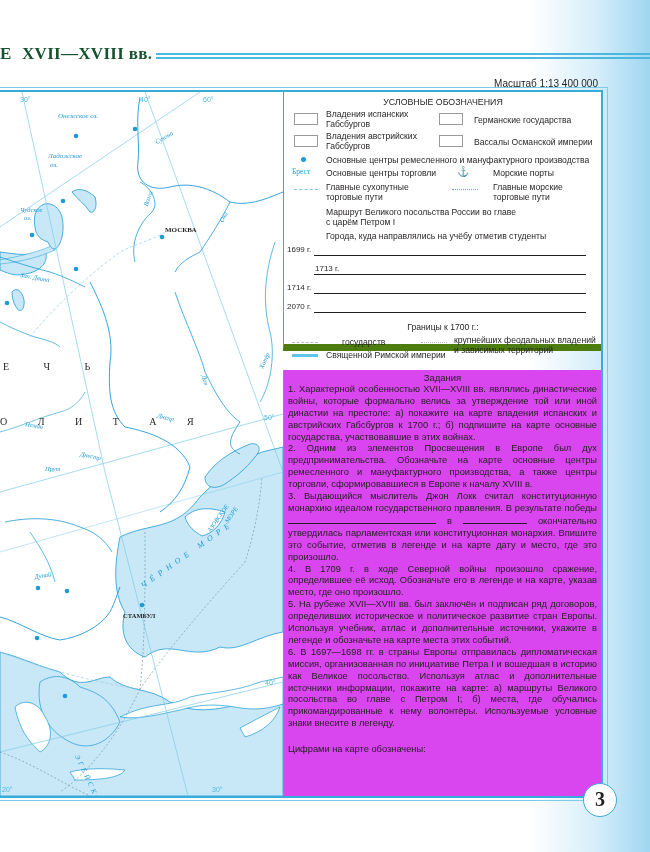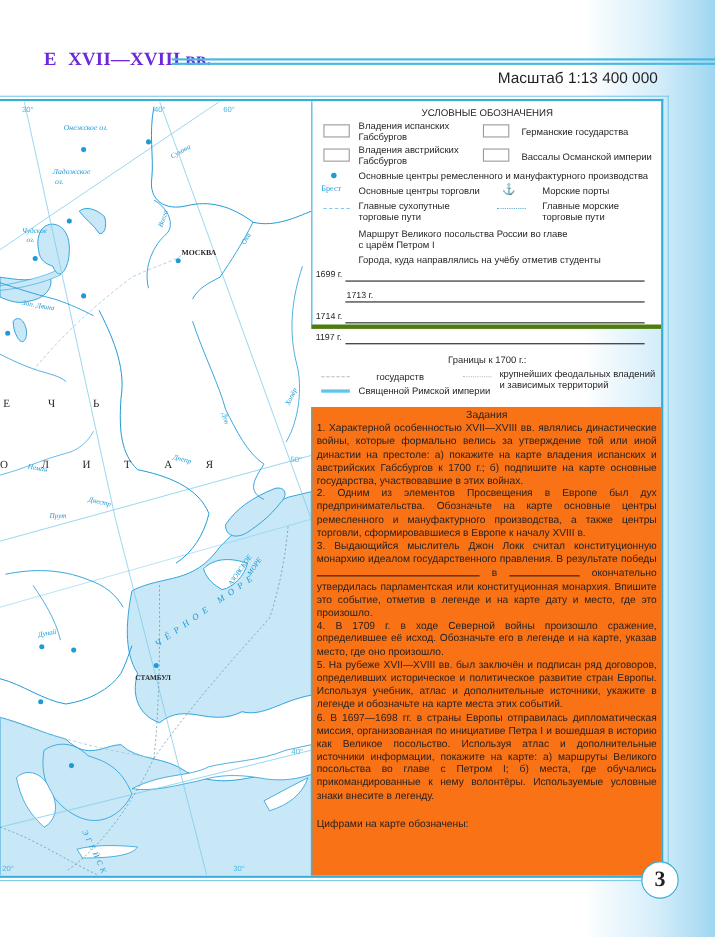--- a/index.html
+++ b/index.html
@@ -5,68 +5,68 @@
     * { box-sizing: border-box; margin: 0; padding: 0; }
     html, body { width: 650px; height: 852px; overflow: hidden; background: #ffffff; }
     body { position: relative; font-family: "Liberation Sans", sans-serif; color: #231f20; }
 
     .side-gradient {
       position: absolute; right: 0; top: 0; width: 120px; height: 852px;
       background: linear-gradient(to right, rgba(255,255,255,0) 0%, #d6eefa 55%, #9fd6f1 100%);
     }
     .page-title {
       position: absolute; left: 0; top: 44px; height: 24px;
-      font-family: "Liberation Serif", serif; font-weight: bold; font-size: 17px; color: #6d28d9;
-      white-space: nowrap; letter-spacing: 0.3px; margin-left: 40px;
+      font-family: "Liberation Serif", serif; font-weight: bold; font-size: 17px; color: #14532d;
+      white-space: nowrap; letter-spacing: 0.3px;
     }
     .page-title .lead { display: inline-block; width: 22px; }
     .title-rule {
       position: absolute; left: 156px; right: 0; top: 53px; height: 6px;
       border-top: 2px solid #4cb8e0; border-bottom: 2px solid #4cb8e0;
     }
     .scale-label {
-      position: absolute; right: 52px; top: 62px; font-size: 14px; color: #231f20;
+      position: absolute; right: 52px; top: 78px; font-size: 10px; color: #231f20;
     }
 
     .frame {
       position: absolute; left: 0; top: 90px; width: 603px; height: 708px;
       border: 2px solid #35acd9; border-left: none;
     }
     .frame-outer {
       position: absolute; left: 0; top: 87px; width: 608px; height: 714px;
       border: 1px solid #7ccbea; border-left: none;
     }
 
     .map {
       position: absolute; left: 0; top: 92px; width: 283px; height: 704px; overflow: hidden;
       background: #ffffff;
     }
     .map svg { position: absolute; left: 0; top: 0; }
 
     .legend {
-      position: absolute; left: 283px; top: 92px; width: 318px; height: 207px;
-      border-left: 1px solid #35acd9; border-bottom: 4px solid #4d7c0f; background: #fff;
+      position: absolute; left: 283px; top: 92px; width: 318px; height: 259px;
+      border-left: 1px solid #35acd9; border-bottom: 7px solid #4d7c0f; background: #fff;
       font-size: 8.6px; color: #231f20;
     }
     .legend-title { position: absolute; left: 0; width: 318px; top: 5px; text-align: center; font-size: 8.8px; }
     .lg { position: absolute; line-height: 10px; }
     .swatch { position: absolute; width: 24px; height: 12px; border: 1px solid #9a9a9a; background: #fff; }
     .dot { position: absolute; width: 5px; height: 5px; border-radius: 50%; background: #1e9ad6; }
     .brest { position: absolute; font-family: "Liberation Serif", serif; font-size: 7.5px; color: #1e9ad6; }
     .anchor { position: absolute; font-size: 10px; color: #231f20; }
     .dash-sample { position: absolute; height: 0; border-top: 1px dashed #7ccbea; }
     .dot-sample { position: absolute; height: 0; border-top: 1px dotted #5fa9cf; }
     .solid-blue { position: absolute; height: 3px; background: #5ec6ea; }
     .grey-line { position: absolute; height: 0; border-top: 1px dashed #b9b9b9; }
     .year-label { position: absolute; font-size: 8px; }
     .year-line { position: absolute; height: 0; border-top: 1px solid #231f20; }
 
     .tasks {
       position: absolute; left: 283px; top: 370px; width: 318px; height: 426px;
-      border-left: 1px solid #35acd9; background: #f97316;
+      border-left: 1px solid #35acd9; background: #d946ef;
       font-size: 9.3px; line-height: 11.9px; color: #231f20;
     }
     .tasks-title { text-align: center; margin-top: 2px; font-size: 9.5px; }
     .tasks-body { padding: 0 4px 0 4px; text-align: justify; }
     .task { text-align: justify; }
     .blank { display: inline-block; border-bottom: 1px solid #231f20; height: 9px; vertical-align: baseline; }
     .numbers-label { margin-top: 14px; padding-left: 4px; }
 
     .page-num {
       position: absolute; left: 583px; top: 783px; width: 34px; height: 34px; border-radius: 50%;
@@ -234,21 +234,21 @@
       <div>с царём Петром I</div>
   </div>
   <div class="lg" style="left:42px; top:139px;">Города, куда направлялись на учёбу отметив студенты</div>
 
   <div class="year-label" style="left:3px; top:153px;">1699 г.</div>
   <div class="year-line" style="left:30px; top:163px; width:272px;"></div>
   <div class="year-label" style="left:3px; top:172px;margin-left:28px;">1713 г.</div>
   <div class="year-line" style="left:30px; top:182px; width:272px;"></div>
   <div class="year-label" style="left:3px; top:191px;">1714 г.</div>
   <div class="year-line" style="left:30px; top:201px; width:272px;"></div>
-  <div class="year-label" style="left:3px; top:210px;">1197 г.</div>
+  <div class="year-label" style="left:3px; top:210px;">2070 г.</div>
   <div class="year-line" style="left:30px; top:220px; width:272px;"></div>
 
   <div class="lg" style="left:0; width:318px; text-align:center; top:230px;">Границы к 1700 г.:</div>
   <div class="grey-line" style="left:8px; top:250px; width:26px;"></div>
   <div class="lg" style="left:42px; top:245px;padding-left:16px;">государств</div>
   <div class="grey-line" style="left:137px; top:250px; width:26px; border-top-style:dotted;"></div>
   <div class="lg" style="left:170px; top:243px;">
     <div>крупнейших феодальных владений</div>
       <div>и зависимых территорий</div>
   </div>

